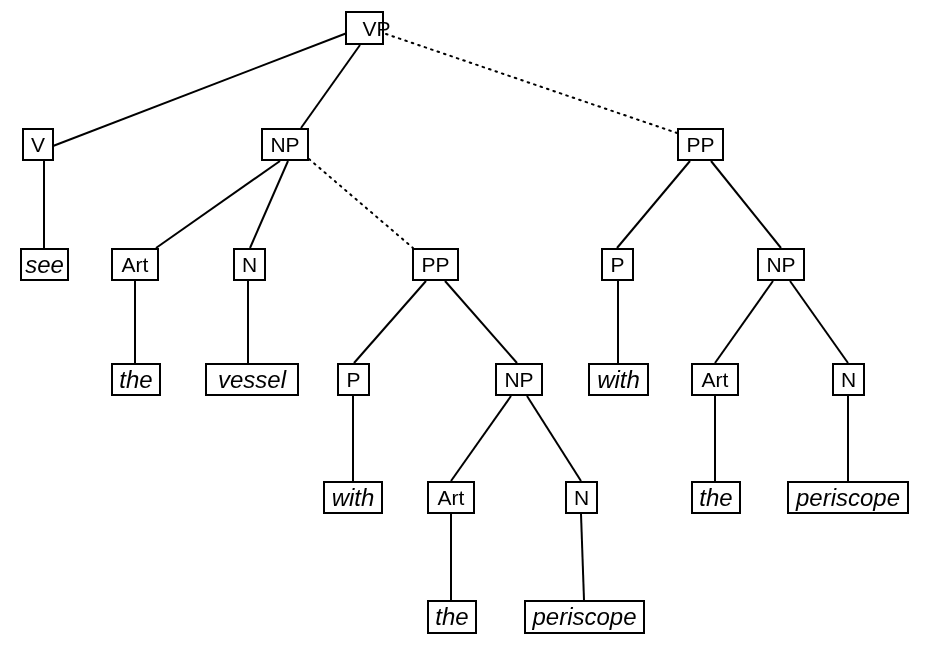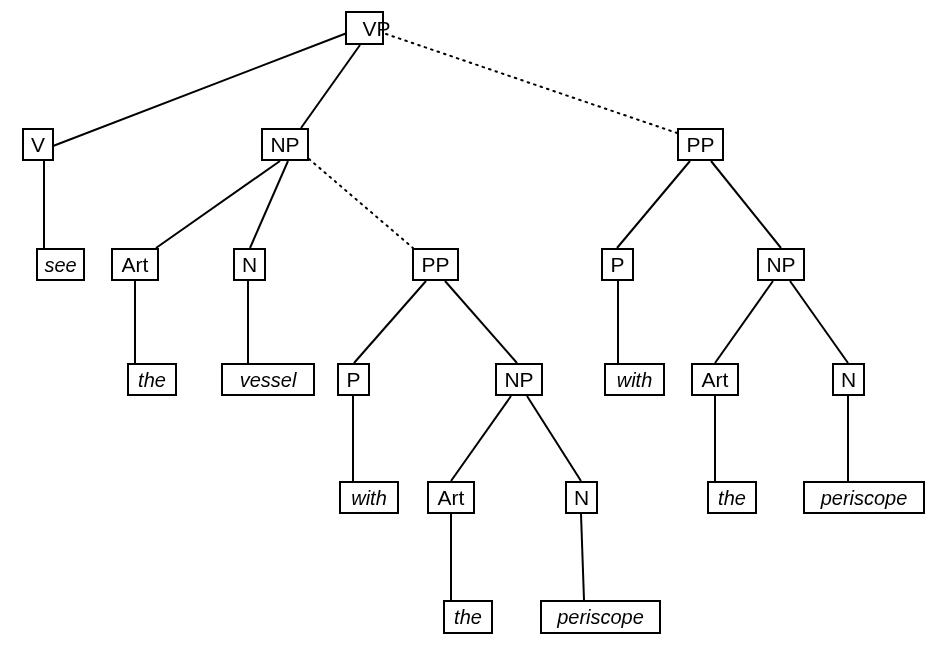--- a/index.html
+++ b/index.html
@@ -33,23 +33,22 @@
     line-height: 1;
     white-space: nowrap;
     color: #000000;
   }
   .node-cat {
     font-size: 21px;
     font-style: normal;
     letter-spacing: 0px;
   }
   .node-word {
-    font-size: 20px;
+    font-size: 24px;
     font-style: italic;
-    margin-left: 16px;
   }
 </style>
 </head>
 <body>
 
 <div id="tree-canvas">
   <svg id="edge-layer" viewBox="0 0 927 646" width="927" height="646" xmlns="http://www.w3.org/2000/svg">
       <line x1="347" y1="33" x2="53" y2="146" stroke="#000000" stroke-width="2"></line>
       <line x1="360" y1="45" x2="301" y2="128" stroke="#000000" stroke-width="2"></line>
       <line x1="386" y1="34" x2="677" y2="133" stroke="#000000" stroke-width="2" stroke-dasharray="1.6 5.2" stroke-linecap="round"></line>

